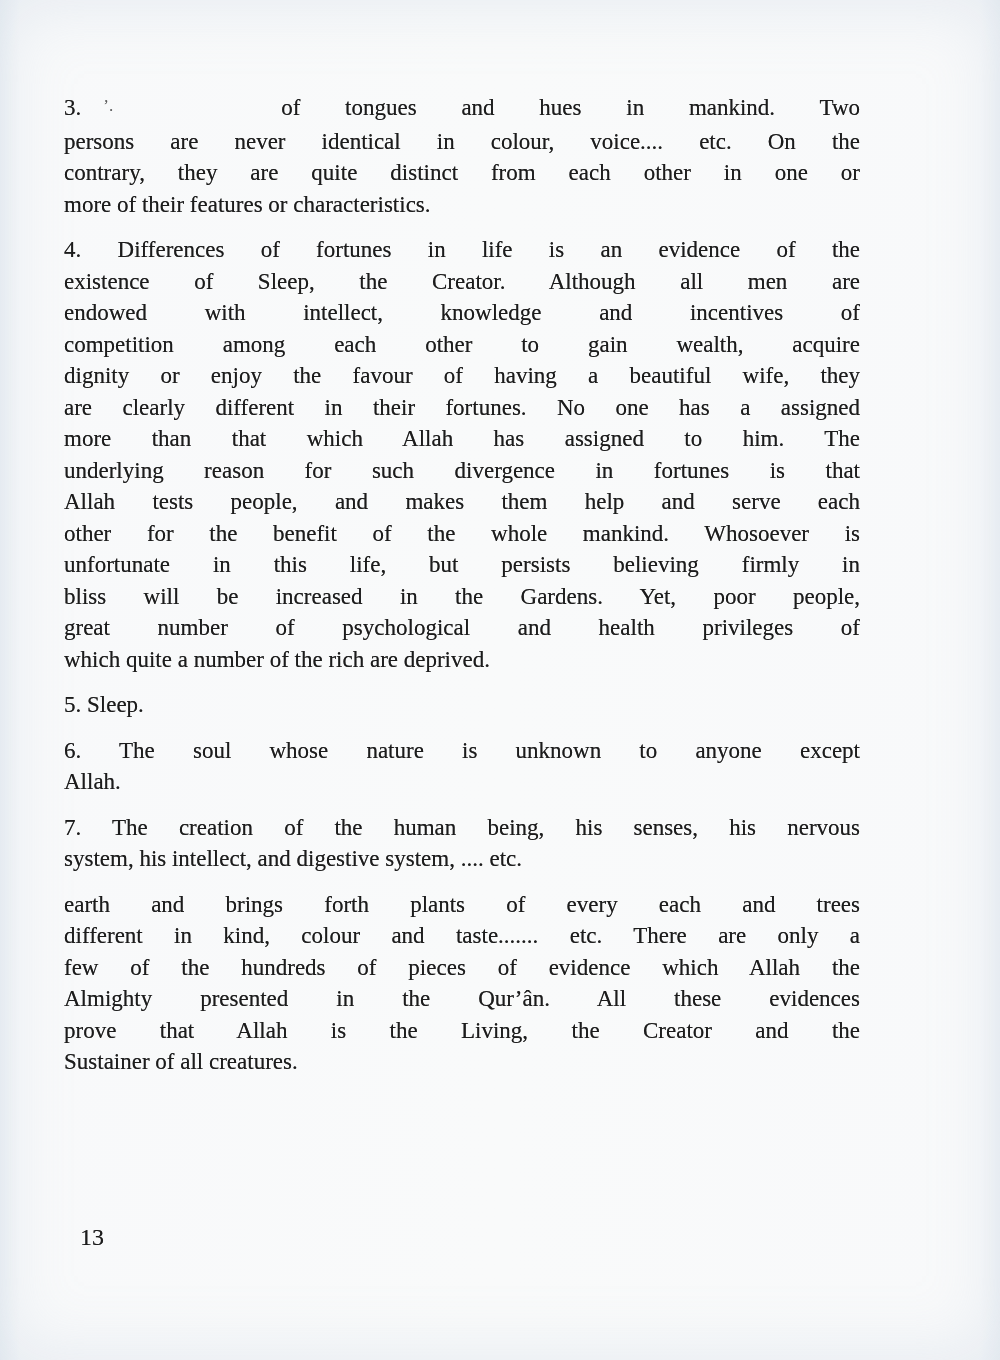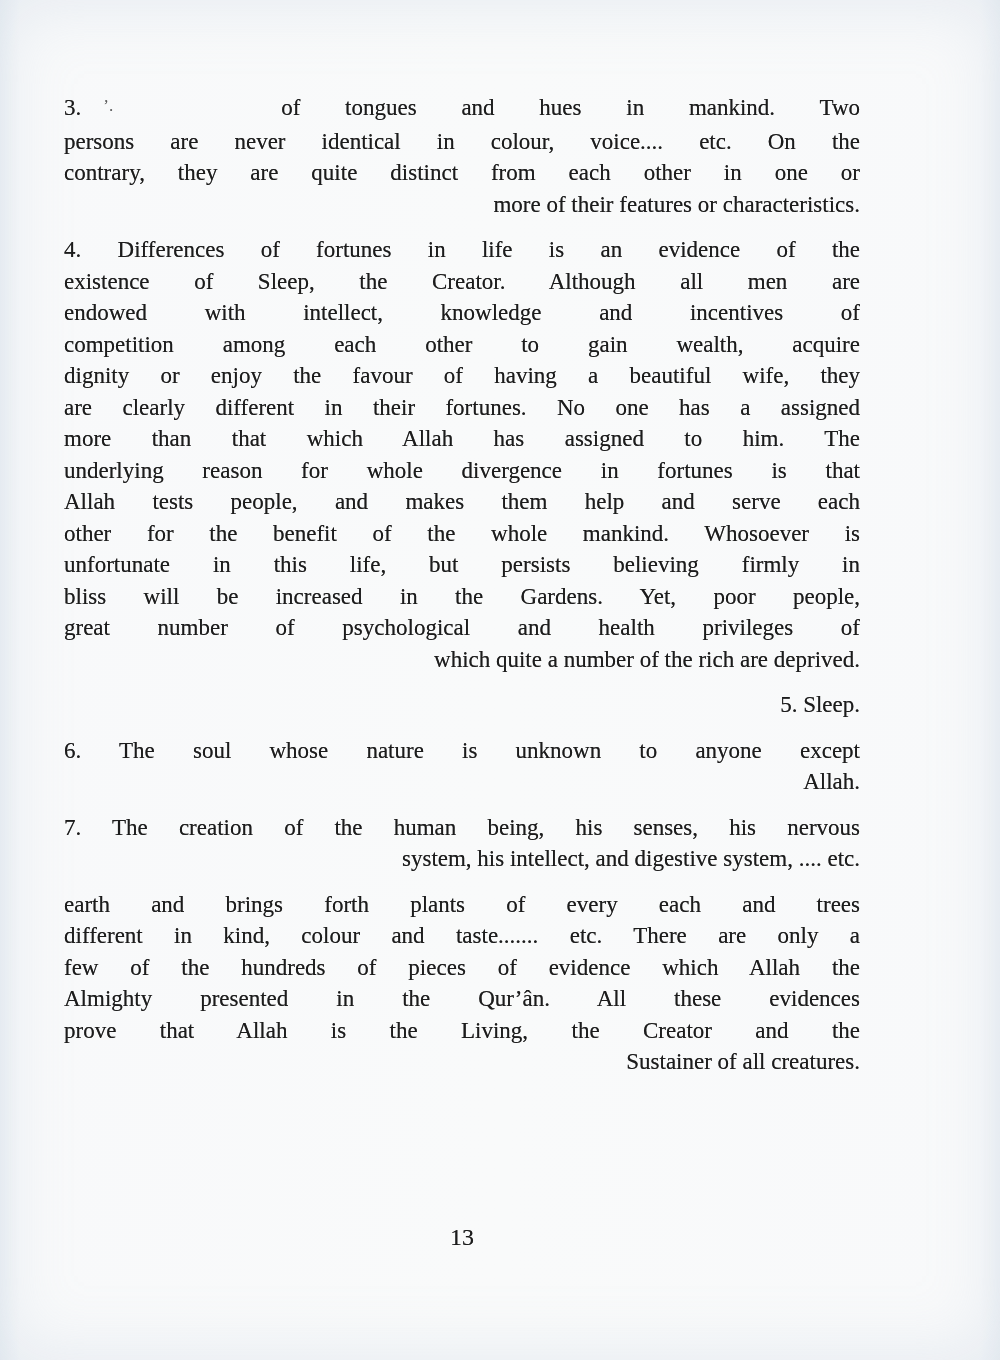--- a/index.html
+++ b/index.html
@@ -32,21 +32,21 @@
   }
   .line {
     font-size: 23px;
     line-height: 31.5px;
     text-align: justify;
     text-align-last: justify;
     white-space: normal;
     text-shadow: 0 0 0.5px rgba(10, 10, 10, 0.6);
   }
   .line.last {
-    text-align: right;
+    text-align: left;
     text-align-last: auto;
   }
   .line.special {
     display: flex;
     align-items: baseline;
   }
   .num-seg {
     flex: 0 0 auto;
   }
   .sp1 {
@@ -63,23 +63,23 @@
     transform: translateY(-4px);
   }
   .rest-seg {
     flex: 1 1 auto;
     text-align: justify;
     text-align-last: justify;
   }
   .page-footer {
     position: absolute;
     top: 1222px;
-    left: 64px;
+    left: 80px;
     width: 796px;
-    text-align: center;
+    text-align: left;
     font-size: 24px;
     line-height: 31.5px;
     text-shadow: 0 0 0.5px rgba(10, 10, 10, 0.6);
   }
 </style>
 </head>
 <body>
 
 <div class="scan-page">
   <main class="text-block">
@@ -98,21 +98,21 @@
     </div>
 
     <div class="para">
       <div class="line">4. Differences of fortunes in life is an evidence of the</div>
       <div class="line">existence of Sleep, the Creator. Although all men are</div>
       <div class="line">endowed with intellect, knowledge and incentives of</div>
       <div class="line">competition among each other to gain wealth, acquire</div>
       <div class="line">dignity or enjoy the favour of having a beautiful wife, they</div>
       <div class="line">are clearly different in their fortunes. No one has a assigned</div>
       <div class="line">more than that which Allah has assigned to him. The</div>
-      <div class="line">underlying reason for whole divergence in fortunes is that</div>
+      <div class="line">underlying reason for such divergence in fortunes is that</div>
       <div class="line">Allah tests people, and makes them help and serve each</div>
       <div class="line">other for the benefit of the whole mankind. Whosoever is</div>
       <div class="line">unfortunate in this life, but persists believing firmly in</div>
       <div class="line">bliss will be increased in the Gardens. Yet, poor people,</div>
       <div class="line">great number of psychological and health privileges of</div>
       <div class="line last">which quite a number of the rich are deprived.</div>
     </div>
 
     <div class="para">
       <div class="line last">5. Sleep.</div>

